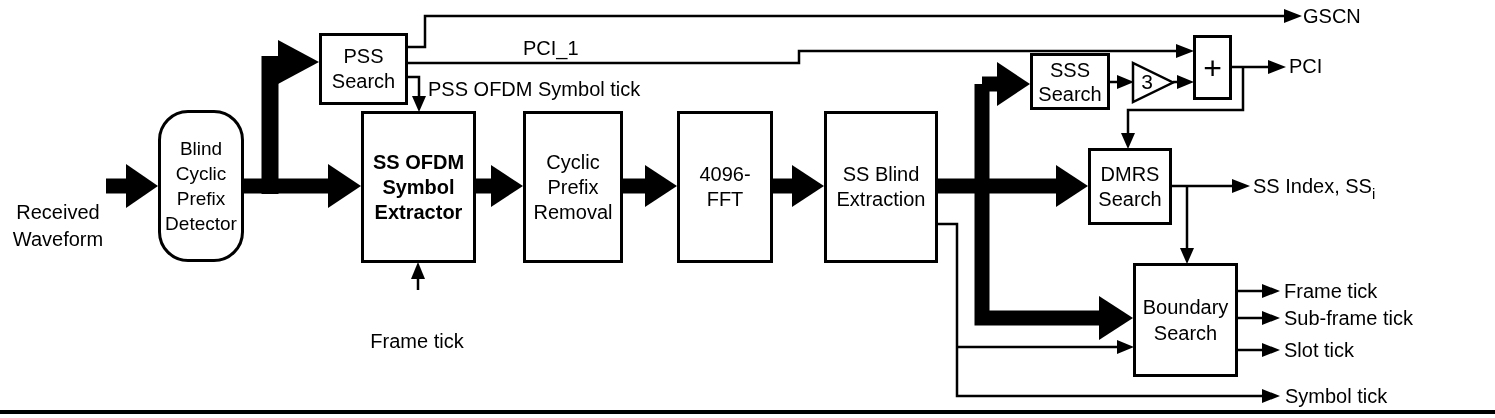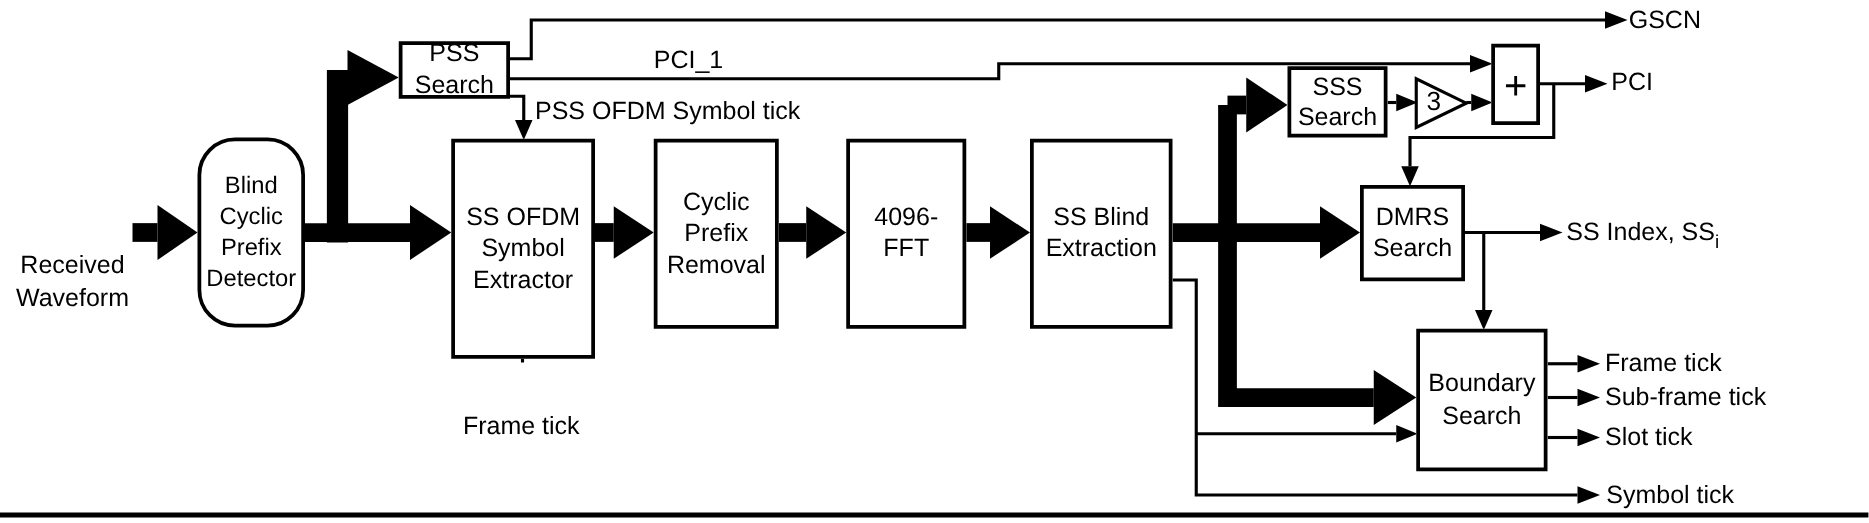--- a/index.html
+++ b/index.html
@@ -89,23 +89,23 @@
       <polygon points="1099,296 1099,340 1133,318"></polygon>
     </g>
 
     <polygon points="1133,63 1133,102 1173,82.5" fill="#fff" stroke="#000" stroke-width="2.5"></polygon>
   </svg>
 
   <div class="block" style="left:158px;top:110px;width:86px;height:152px;border-radius:30px;"><span>Blind
 Cyclic
 Prefix
 Detector</span></div>
-  <div class="block" style="left:319px;top:33px;width:89px;height:46px;font-size:20px;"><span>PSS
+  <div class="block" style="left:319px;top:33px;width:89px;height:72px;font-size:20px;"><span>PSS
 Search</span></div>
-  <div class="block" style="left:361px;top:111px;width:115px;height:176px;font-size:20px;"><span>SS OFDM
+  <div class="block" style="left:361px;top:111px;width:115px;height:152px;font-size:20px;font-weight:bold;"><span>SS OFDM
 Symbol
 Extractor</span></div>
   <div class="block" style="left:523px;top:111px;width:100px;height:152px;font-size:20px;"><span>Cyclic
 Prefix
 Removal</span></div>
   <div class="block" style="left:677px;top:111px;width:96px;height:152px;font-size:20px;"><span>4096-
 FFT</span></div>
   <div class="block" style="left:824px;top:111px;width:114px;height:152px;font-size:20px;"><span>SS Blind
 Extraction</span></div>
   <div class="block" style="left:1030px;top:53px;width:80px;height:57px;font-size:20px;line-height:24px;"><span>SSS

